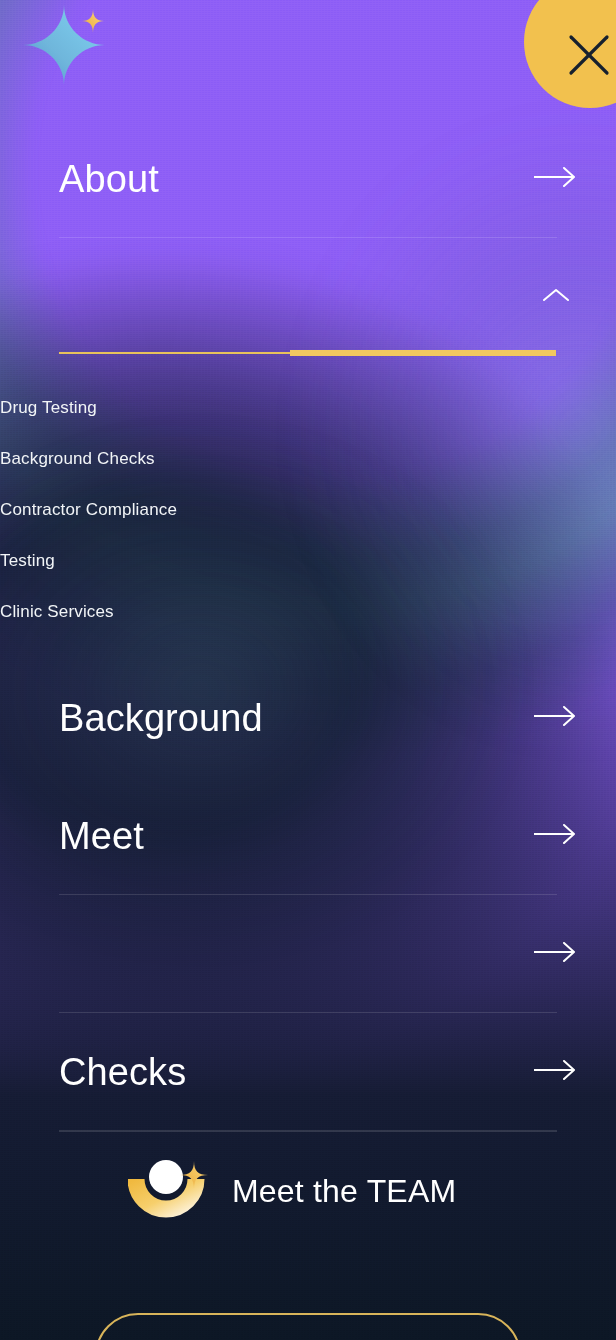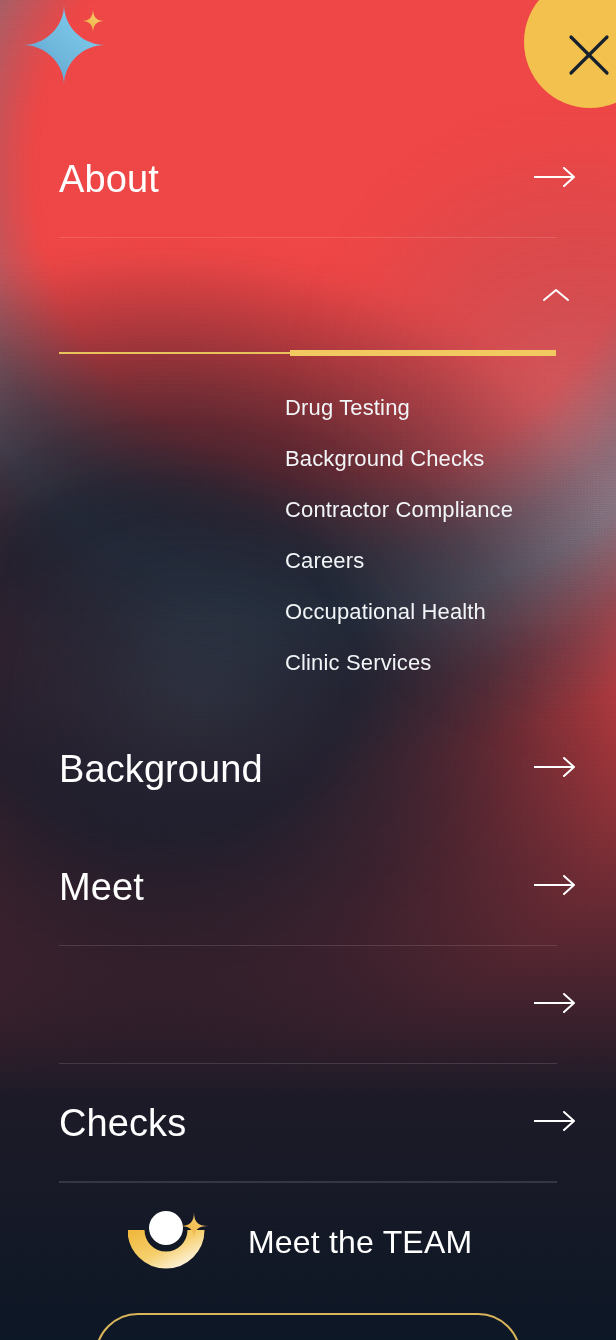--- a/index.html
+++ b/index.html
@@ -11,21 +11,21 @@
     font-family: "Liberation Sans", sans-serif;
     -webkit-font-smoothing: antialiased;
   }
 
   
   #menu-screen {
     position: relative;
     width: 616px;
     height: 1340px;
     overflow: hidden;
-    background: #ef4444;
+    background: #8b5cf6;
     user-select: none;
   }
 
   
   .bg-layer {
     position: absolute;
     inset: 0;
     pointer-events: none;
   }
   
@@ -205,42 +205,41 @@
 
   
   .submenu {
     position: relative;
     padding: 26px 0 22px 0;
   }
   .submenu-item {
     position: relative;
     height: 51px;
     line-height: 51px;
-    padding-left: 285px;
-    font-size: 22px;
+    font-size: 17px;
     font-weight: 400;
     color: #f2f5f7;
     letter-spacing: 0.15px;
     cursor: pointer;
     white-space: nowrap;
   }
 
   
   .team-block {
     position: relative;
     height: 120px;
   }
   .team-inner {
     position: absolute;
     left: 128px;
     top: 50%;
     transform: translateY(-50%);
     display: flex;
     align-items: center;
-    gap: 34px;
+    gap: 18px;
     cursor: pointer;
   }
   .team-icon { width: 86px; height: 72px; flex: none; }
   .team-label {
     font-size: 32px;
     font-weight: 400;
     color: #ffffff;
     letter-spacing: 0.2px;
     white-space: nowrap;
   }
@@ -324,22 +323,21 @@
       <div class="accent-rule">
         <div class="seg-thin"></div>
         <div class="seg-thick"></div>
       </div>
     </div>
 
     <div class="submenu">
       <div class="submenu-item">Drug Testing</div>
       <div class="submenu-item">Background Checks</div>
       <div class="submenu-item">Contractor Compliance</div>
-      <div class="submenu-item">Careers</div>
-      <div class="submenu-item">Occupational Health</div>
+      <div class="submenu-item">Testing</div>
       <div class="submenu-item">Clinic Services</div>
     </div>
 
     <div class="nav-row">
       <span class="nav-label">Background</span>
       <span class="nav-arrow">
         <svg width="44" height="20" viewBox="0 0 44 20" xmlns="http://www.w3.org/2000/svg">
           <line x1="0" y1="10" x2="39" y2="10" stroke="#ffffff" stroke-width="2"></line>
           <polyline points="30,1 40,10 30,19" fill="none" stroke="#ffffff" stroke-width="2" stroke-linecap="round" stroke-linejoin="round"></polyline>
         </svg>

